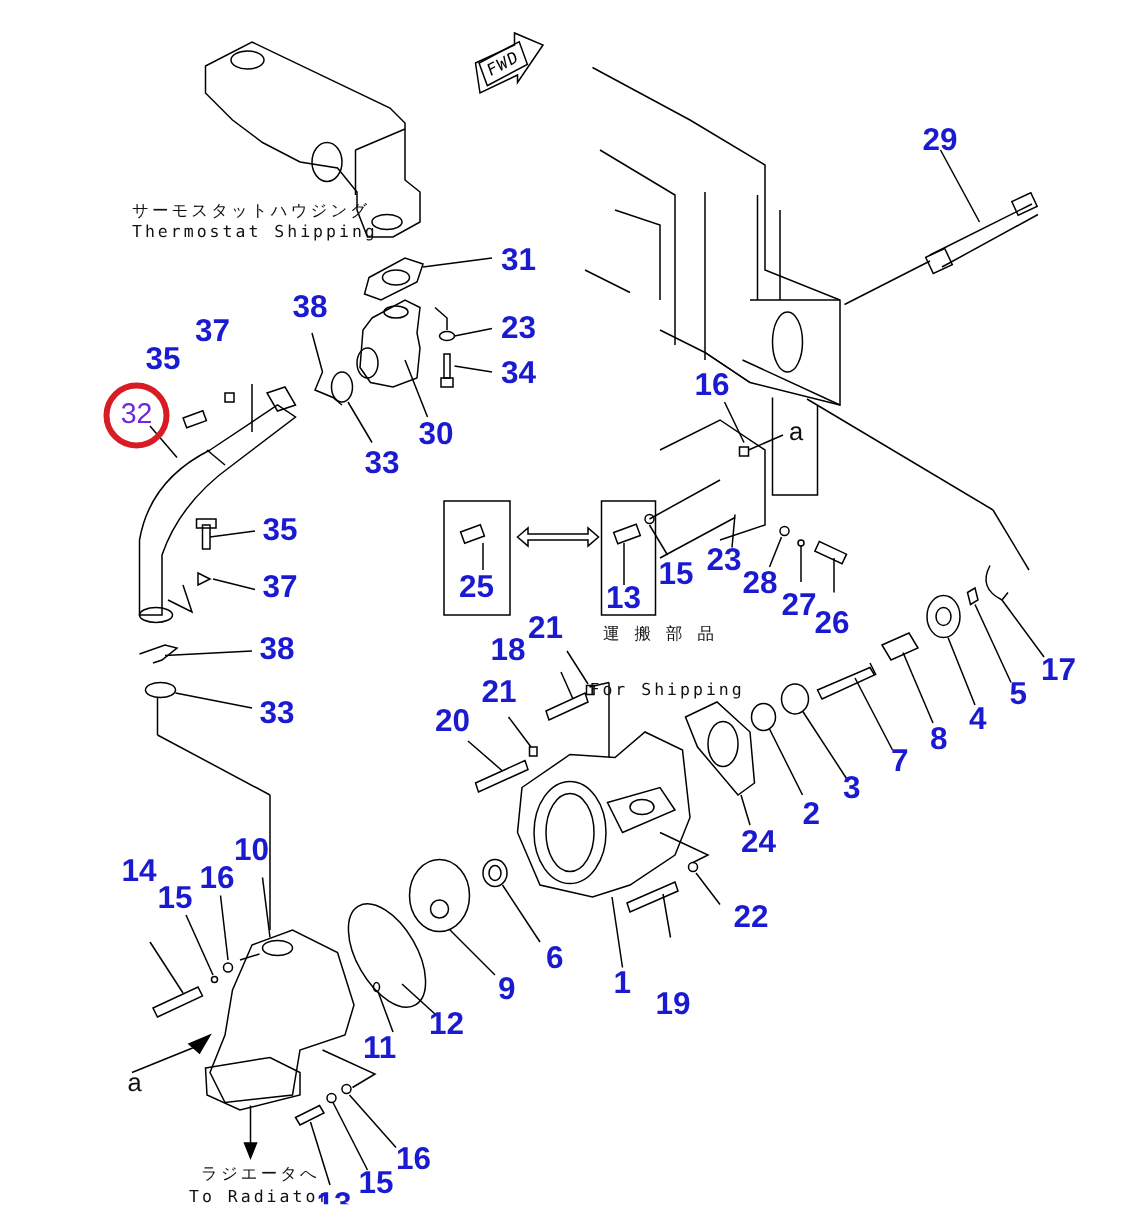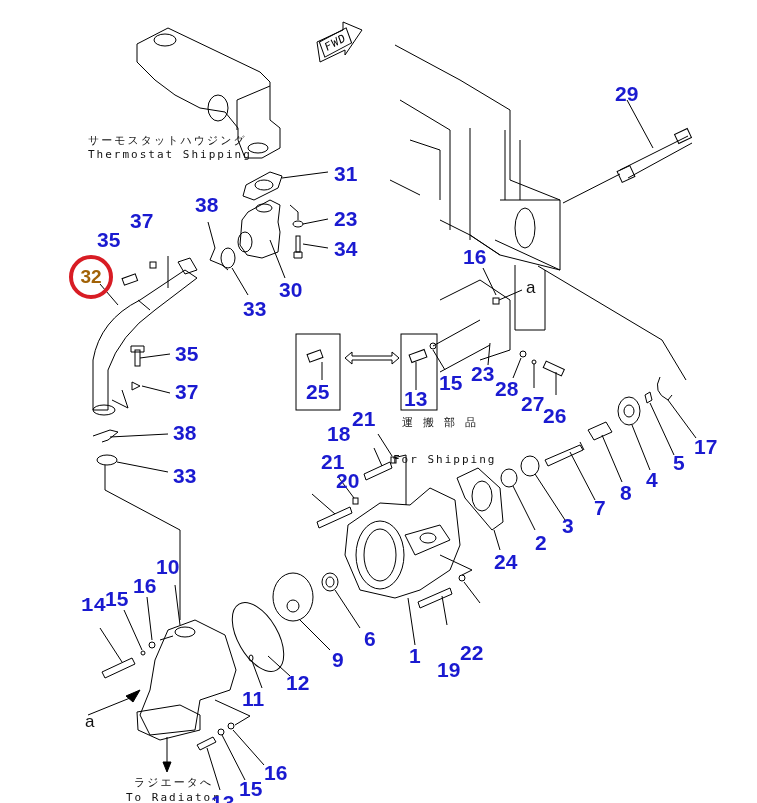--- a/index.html
+++ b/index.html
@@ -2,21 +2,21 @@
 <html><head>
 <meta charset="utf-8">
 <style>
   html, body { margin:0; padding:0; background:#ffffff; }
   #canvas { position:relative; width:757px; height:803px; overflow:hidden; background:#fff; }
   svg.draw { position:absolute; left:0; top:0; }
   .callout { position:absolute; font-family:"Liberation Sans", sans-serif; font-weight:bold; font-size:21px; color:#1a1ad0; line-height:1; white-space:nowrap; }
   .label-jp, .label-en { position:absolute; font-family:"DejaVu Sans Mono", monospace; font-size:11px; color:#111; white-space:nowrap; letter-spacing:2px; }
   .label-a { position:absolute; font-family:"Liberation Sans", sans-serif; font-size:17px; color:#111; }
   .highlight-ring { position:absolute; width:44px; height:44px; border:4px solid #d81c24; border-radius:50%; box-sizing:border-box; display:flex; align-items:center; justify-content:center; }
-  .highlight-ring span { font-family:"Liberation Sans", sans-serif; font-weight:bold; font-size:19px; color:#a16207; }
+  .highlight-ring span { font-family:"Liberation Sans", sans-serif; font-weight:normal; font-size:19px; color:#6d28d9; }
   .fwd { position:absolute; font-family:"DejaVu Sans Mono", monospace; font-size:11px; transform:rotate(-20deg) skewY(-8deg); border:1px solid #000; padding:1px 3px; letter-spacing:1px; }
 </style>
 </head>
 <body>
 
 <div id="canvas">
 
   <svg class="draw" width="757" height="803" viewBox="0 0 757 803" fill="none" stroke="#000" stroke-width="1">
 
     <g>
@@ -257,34 +257,34 @@
   <div class="callout" style="left:673px; top:452px;">5</div>
   <div class="callout" style="left:364px; top:628px;">6</div>
   <div class="callout" style="left:594px; top:497px;">7</div>
   <div class="callout" style="left:620px; top:482px;">8</div>
   <div class="callout" style="left:332px; top:649px;">9</div>
   <div class="callout" style="left:156px; top:556px;">10</div>
   <div class="callout" style="left:242px; top:688px;">11</div>
   <div class="callout" style="left:286px; top:672px;">12</div>
   <div class="callout" style="left:404px; top:388px;">13</div>
   <div class="callout" style="left:211px; top:792px;">13</div>
-  <div class="callout" style="left:81px; top:595px;font-family:Liberation Mono, monospace;">14</div>
+  <div class="callout" style="left:81px; top:570px;">14</div>
   <div class="callout" style="left:439px; top:372px;">15</div>
   <div class="callout" style="left:105px; top:588px;">15</div>
   <div class="callout" style="left:239px; top:778px;">15</div>
   <div class="callout" style="left:463px; top:246px;">16</div>
   <div class="callout" style="left:133px; top:575px;">16</div>
   <div class="callout" style="left:264px; top:762px;">16</div>
   <div class="callout" style="left:694px; top:436px;">17</div>
   <div class="callout" style="left:327px; top:423px;">18</div>
   <div class="callout" style="left:437px; top:625px;margin-top:34px;">19</div>
-  <div class="callout" style="left:290px; top:470px;margin-left:46px;">20</div>
+  <div class="callout" style="left:290px; top:470px;">20</div>
   <div class="callout" style="left:352px; top:408px;">21</div>
   <div class="callout" style="left:321px; top:451px;">21</div>
-  <div class="callout" style="left:460px; top:601px;margin-top:41px;">22</div>
+  <div class="callout" style="left:489px; top:601px;">22</div>
   <div class="callout" style="left:471px; top:363px;">23</div>
   <div class="callout" style="left:494px; top:551px;">24</div>
   <div class="callout" style="left:306px; top:381px;">25</div>
   <div class="callout" style="left:543px; top:405px;">26</div>
   <div class="callout" style="left:521px; top:393px;">27</div>
   <div class="callout" style="left:495px; top:378px;">28</div>
   <div class="callout" style="left:615px; top:83px;">29</div>
   <div class="callout" style="left:279px; top:279px;">30</div>
   <div class="callout" style="left:334px; top:163px;">31</div>
   <div class="callout" style="left:243px; top:298px;">33</div>

